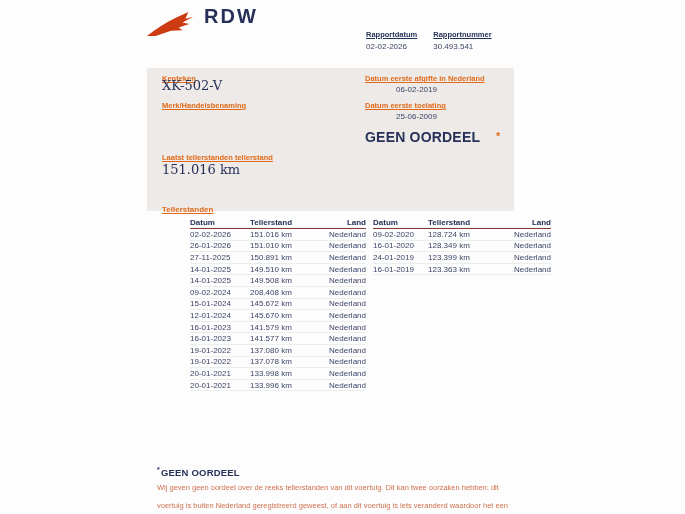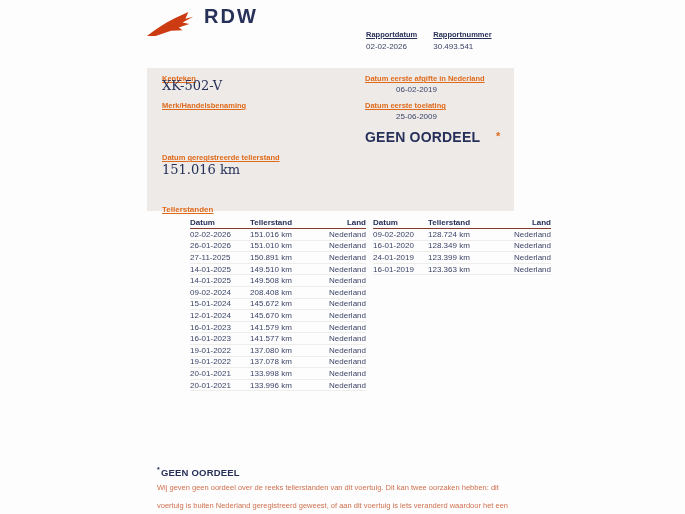--- a/index.html
+++ b/index.html
@@ -91,21 +91,21 @@
     <div>
       <div class="meta-label">Rapportnummer</div>
       <div class="meta-value">30.493.541</div>
     </div>
   </div>
 
   <div class="summary-box">
     <div class="abs olabel" style="left:15px; top:6px;">Kenteken</div>
     <div class="abs big-value" style="left:15px; top:10px;">XK-502-V</div>
     <div class="abs olabel" style="left:15px; top:33px;">Merk/Handelsbenaming</div>
-    <div class="abs olabel" style="left:15px; top:85px;">Datum geregistreerde tellerstand</div>
+    <div class="abs olabel" style="left:15px; top:85px;">Laatst tellerstanden tellerstand</div>
     <div class="abs big-value" style="left:15px; top:94px;">151.016 km</div>
 
     <div class="abs olabel" style="left:218px; top:6px;">Datum eerste afgifte in Nederland</div>
     <div class="abs svalue" style="left:218px; top:17px;">06-02-2019</div>
     <div class="abs olabel" style="left:218px; top:33px;">Datum eerste toelating</div>
     <div class="abs svalue" style="left:218px; top:44px;">25-06-2009</div>
     <div class="abs oordeel" style="left:218px; top:61px;">GEEN OORDEEL</div>
     <div class="abs oordeel-star" style="left:349px; top:62px;">*</div>
   </div>
   <div class="summary-tab"></div>

